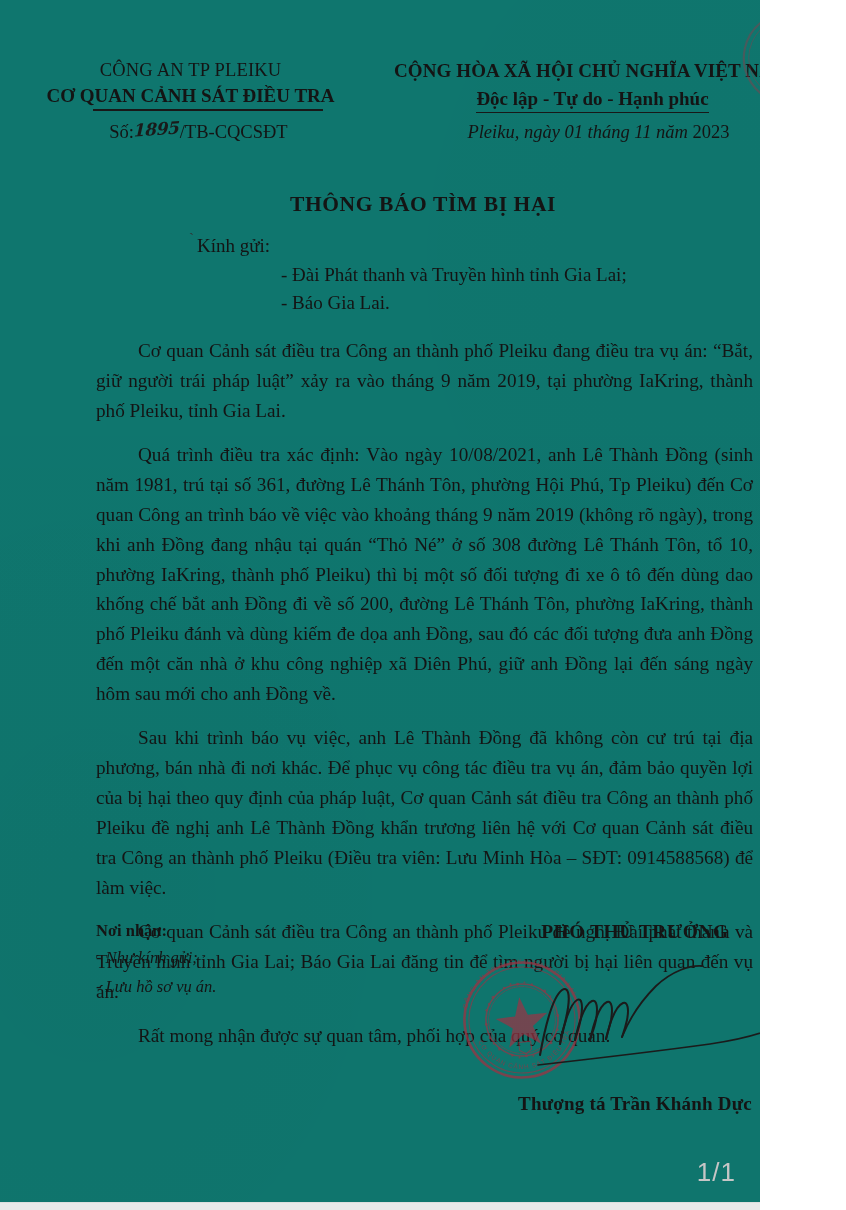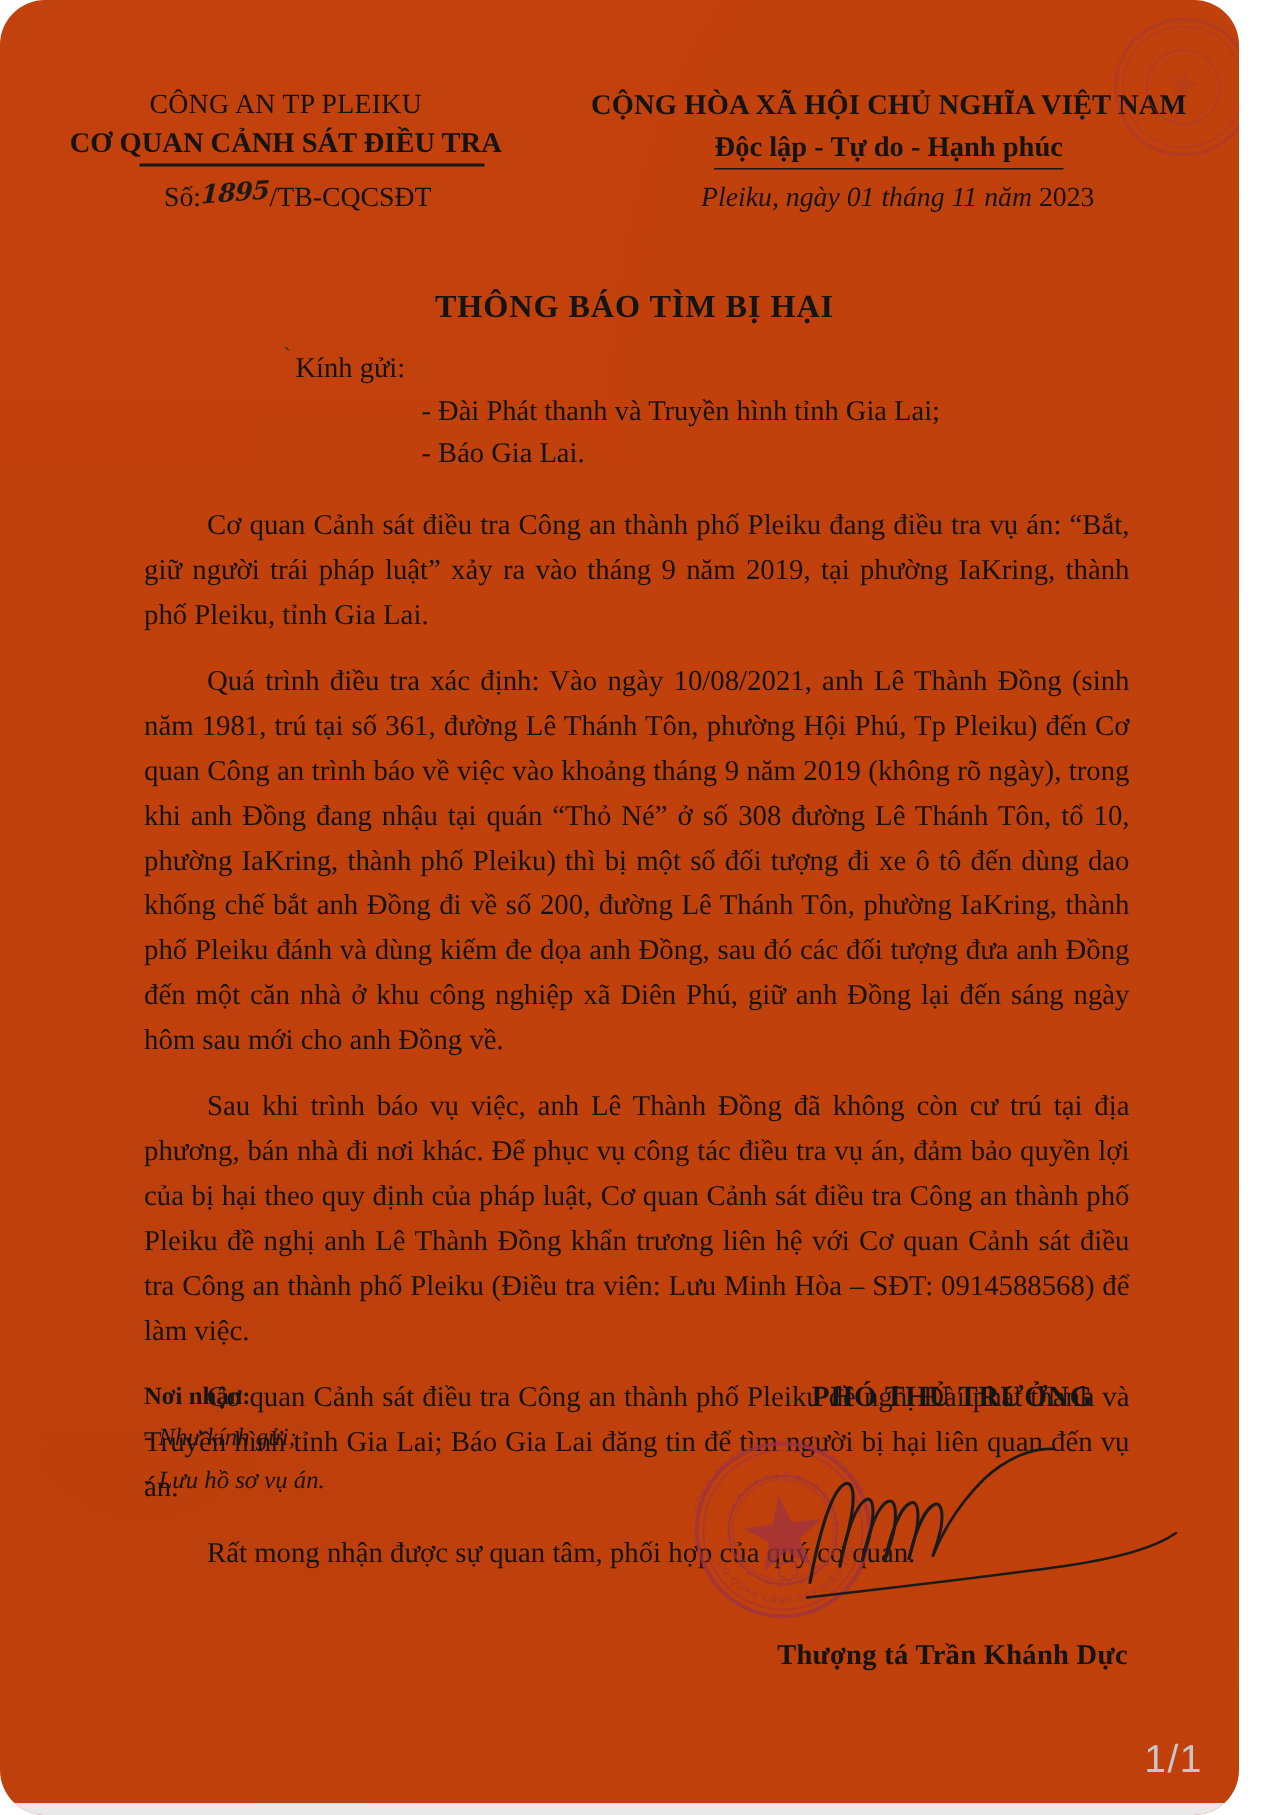--- a/index.html
+++ b/index.html
@@ -9,25 +9,24 @@
     background: #ffffff;
   }
 
   body {
     font-family: "Liberation Serif", "DejaVu Serif", serif;
     color: #141414;
   }
 
   .page {
     position: relative;
-    width: 826px;
+    width: 760px;
     height: 1210px;
-    background: #c2410c;
+    background: #0f766e;
     overflow: hidden;
-    border-radius: 30px;
   }
 
   
   .scan-tint {
     position: absolute;
     inset: 0;
     pointer-events: none;
     background:
       radial-gradient(ellipse at 12% 74%, rgba(0,0,0,0.018) 0%, rgba(0,0,0,0) 38%),
       radial-gradient(ellipse at 88% 22%, rgba(0,0,0,0.013) 0%, rgba(0,0,0,0) 40%),

